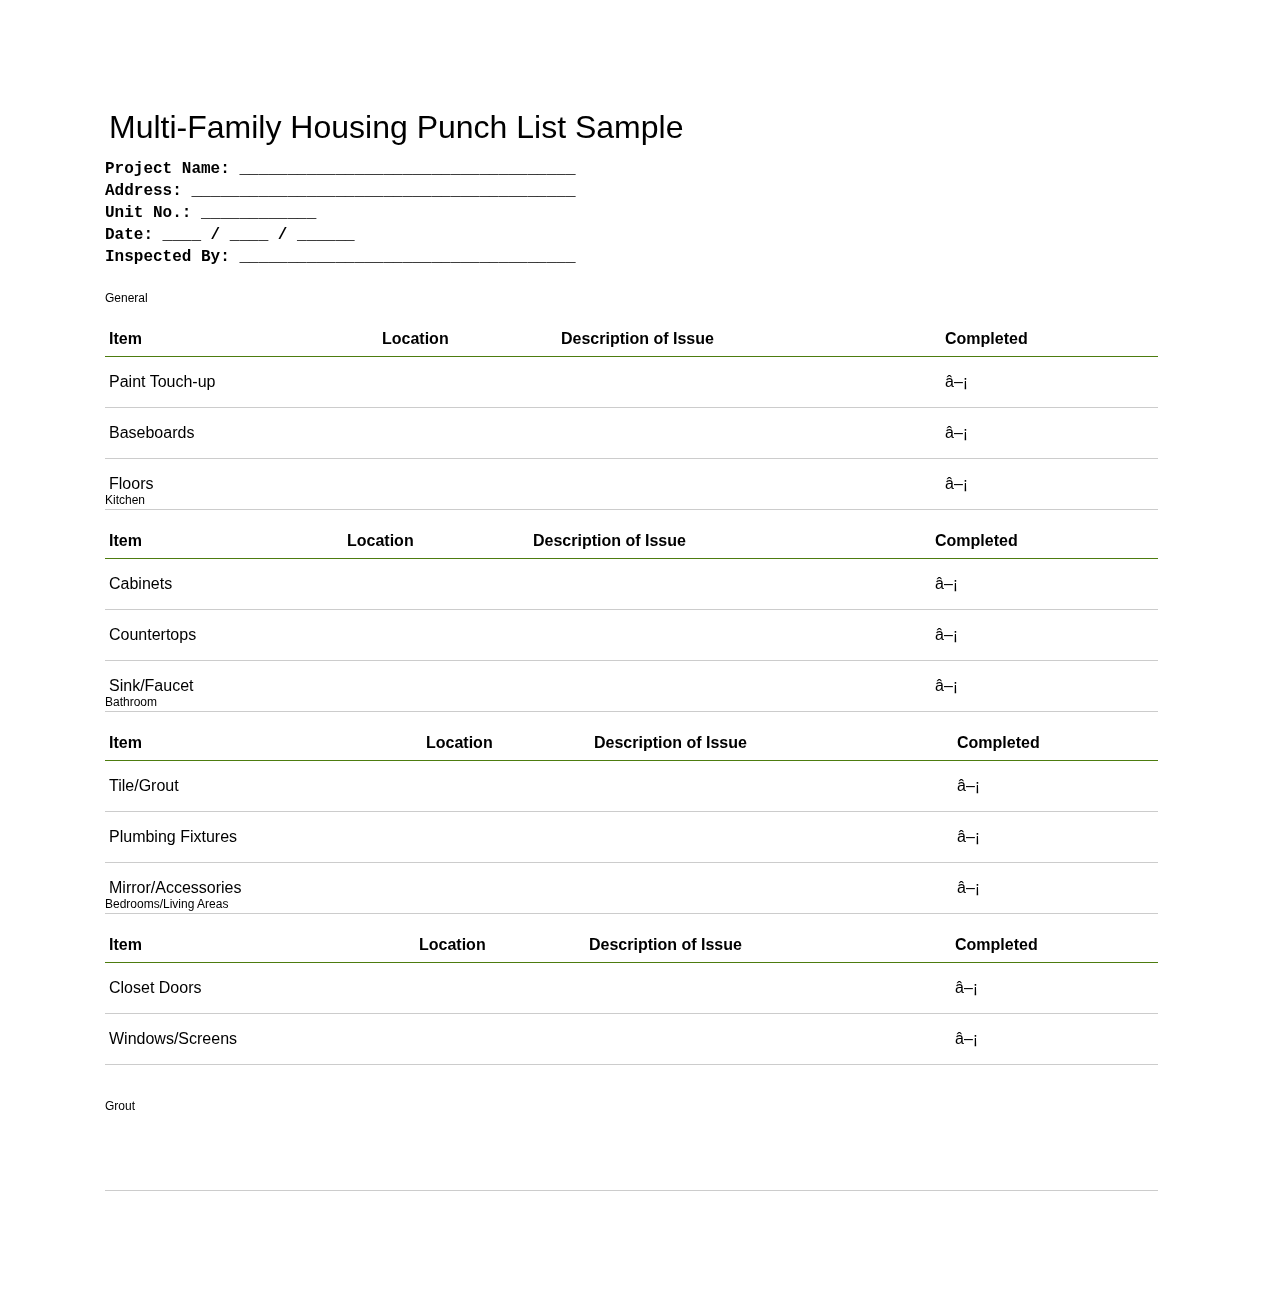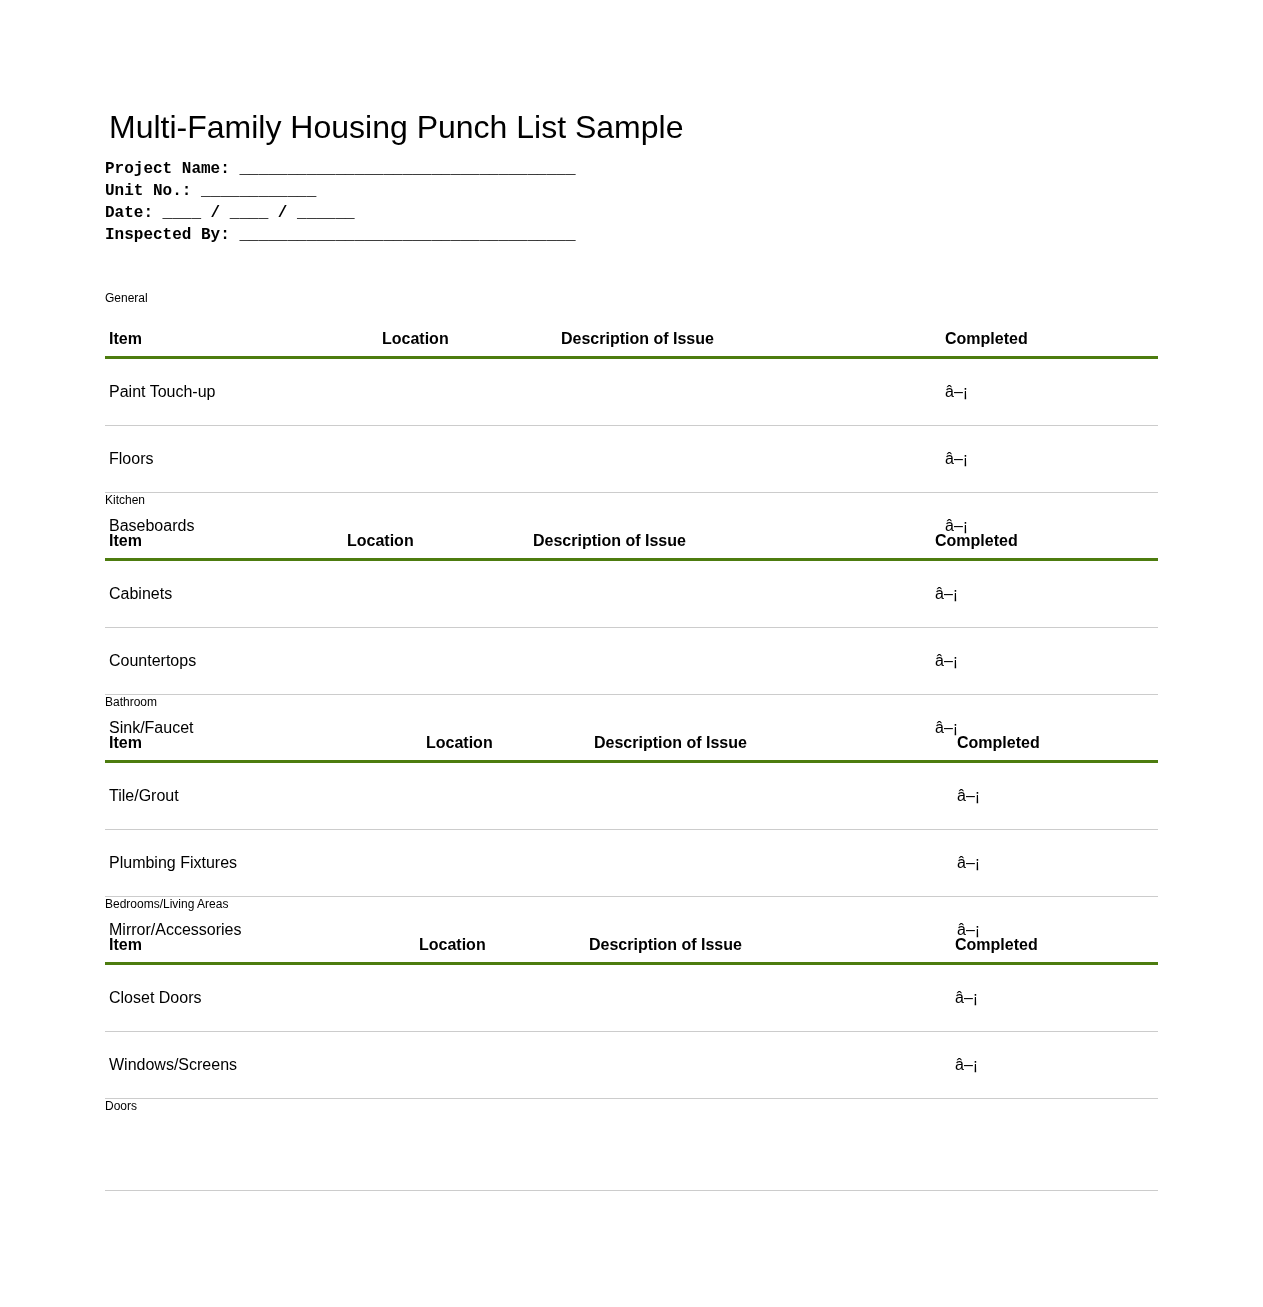--- a/index.html
+++ b/index.html
@@ -55,25 +55,25 @@
       border-collapse: collapse;
       table-layout: fixed;
       margin-top: 12px;
       font-size: 16px;
     }
     th {
       text-align: left;
       font-weight: bold;
       padding: 0 4px;
       height: 34px;
-      border-bottom: 3px solid #4d7c0f;
+      border-bottom: 1px solid #4d7c0f;
       vertical-align: middle;
     }
     td {
-      padding: 16px 4px;
+      padding: 8px 4px;
       height: 34px;
       border-bottom: 1px solid #cccccc;
       vertical-align: middle;
     }
     td.check {
       font-size: 16px;
     }
 
     .t-general col.c1 { width: 273px; }
     .t-general col.c2 { width: 179px; }
@@ -102,20 +102,21 @@
     }
   </style>
 </head>
 <body>
 
 <div class="page">
   <h1>Multi-Family Housing Punch List Sample</h1>
 
   <div class="fields">
     <div class="field">Project Name: ___________________________________</div>
+    <div class="field">Address: ________________________________________</div>
     <div class="field">Unit No.: ____________</div>
     <div class="field">Date: ____ / ____ / ______</div>
     <div class="field">Inspected By: ___________________________________</div>
   </div>
 
   <div class="sec-general">
     <h2 class="section-title">General</h2>
     <table class="t-general">
       <colgroup>
           <col class="c1">
@@ -132,27 +133,27 @@
         </tr>
       </thead>
       <tbody>
         <tr>
           <td>Paint Touch-up</td>
           <td></td>
           <td></td>
           <td class="check">â–¡</td>
         </tr>
         <tr>
+          <td>Baseboards</td>
+          <td></td>
+          <td></td>
+          <td class="check">â–¡</td>
+        </tr>
+        <tr>
           <td>Floors</td>
-          <td></td>
-          <td></td>
-          <td class="check">â–¡</td>
-        </tr>
-        <tr>
-          <td>Baseboards</td>
           <td></td>
           <td></td>
           <td class="check">â–¡</td>
         </tr>
       </tbody>
     </table>
   </div>
 
   <div class="sec-kitchen">
     <h2 class="section-title">Kitchen</h2>
@@ -262,16 +263,16 @@
           <td>Windows/Screens</td>
           <td></td>
           <td></td>
           <td class="check">â–¡</td>
         </tr>
       </tbody>
     </table>
   </div>
 
   <div class="sec-notes">
-    <h2 class="section-title">Doors</h2>
+    <h2 class="section-title">Grout</h2>
     <div class="notes-box"></div>
   </div>
 </div>
 
 </body></html>

